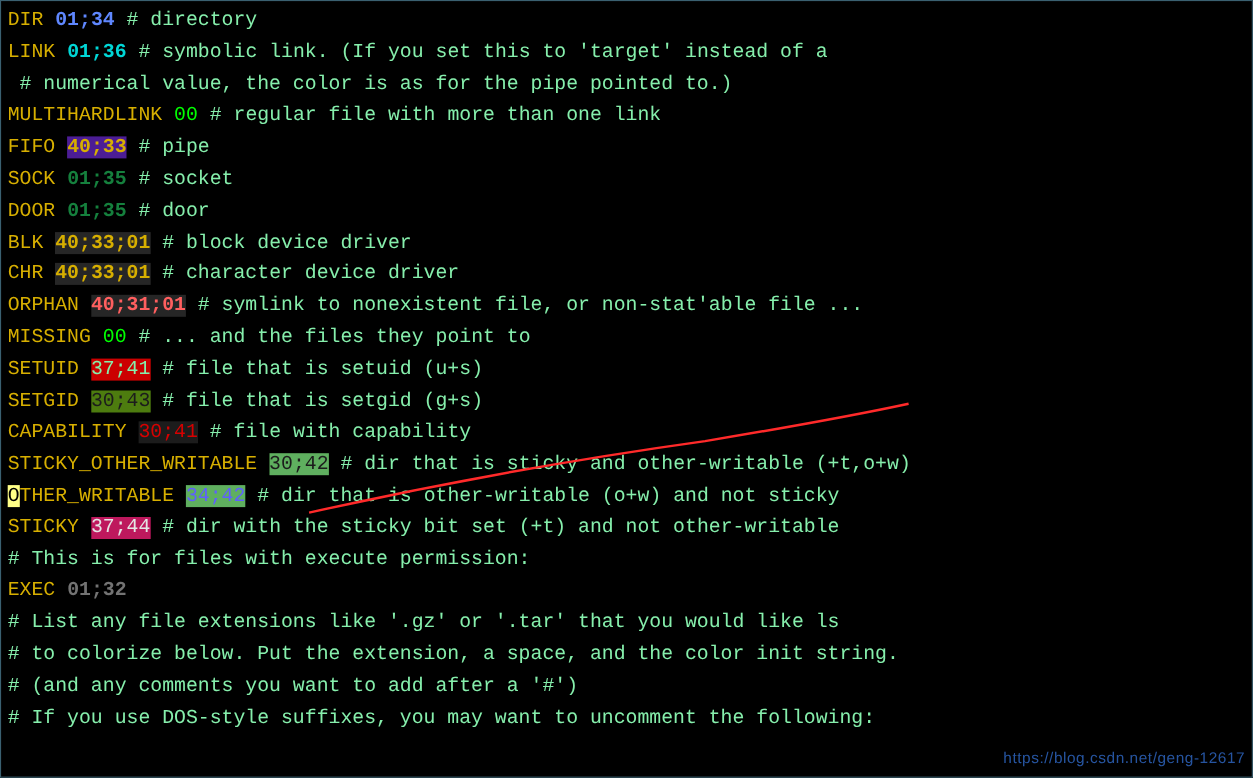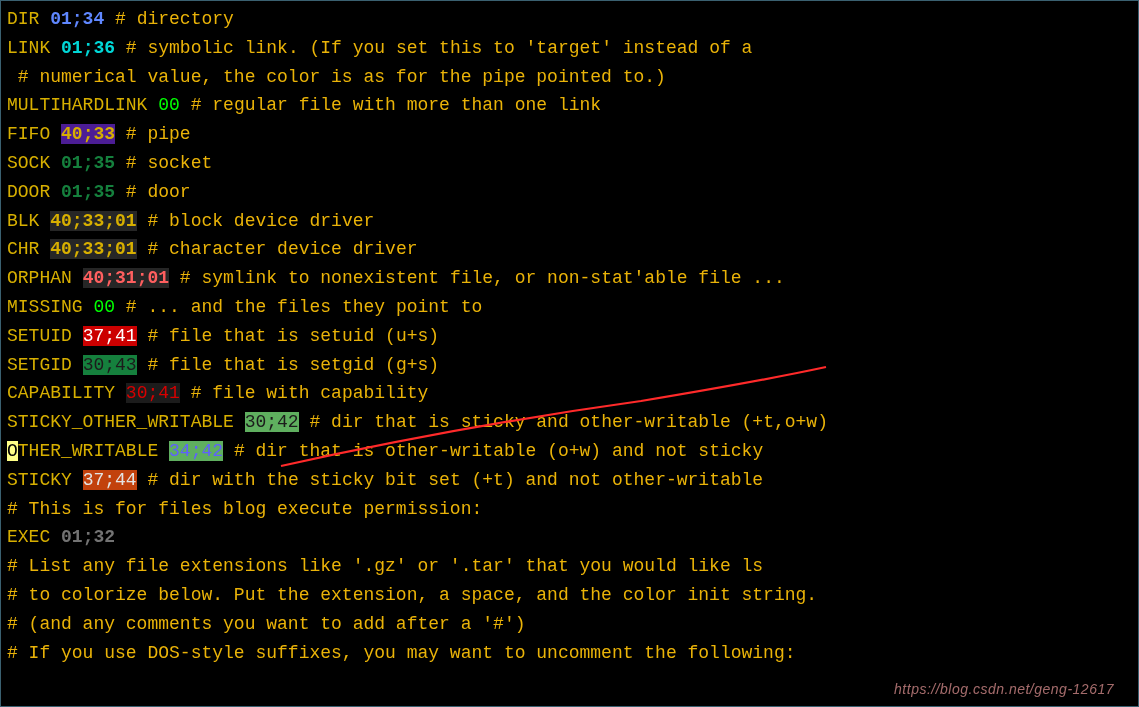--- a/index.html
+++ b/index.html
@@ -11,55 +11,54 @@
       color: #00afaf;
       width: 1139px;
       height: 707px;
       padding: 4px 6px;
       position: relative;
       overflow: hidden;
       border: 1px solid #3a6070;
     }
     .line { white-space: pre; }
     .key { color: #d7af00; }
-    .comment { color: #eab308; }
+    .comment { color: #86efac; }
     .val-blue { color: #5f87ff; font-weight: bold; }
     .val-bold-cyan { color: #00d7d7; font-weight: bold; }
     .val-green { color: #00ff00; }
     .val-bold-green { color: #737373; font-weight: bold; }
     .val-magenta { color: #15803d; font-weight: bold; }
     .val-yellow-on-gray { color: #d7af00; background: #4c1d95; font-weight: bold; }
     .val-yellow-on-black { color: #d7af00; background: #262626; font-weight: bold; }
     .val-red-on-black { color: #ff5f5f; background: #262626; font-weight: bold; }
-    .val-white-on-red { color: #ffffff; background: #cc0000; }
-    .val-black-on-yellow { color: #1c1c1c; background: #15803d; }
+    .val-white-on-red { color: #86efac; background: #cc0000; }
+    .val-black-on-yellow { color: #1c1c1c; background: #4d7c0f; }
     .val-red-on-black2 { color: #d70000; background: #1c1c1c; }
     .val-black-on-green { color: #1c1c1c; background: #5faf5f; margin-top: 28px; }
     .val-blue-on-green { color: #5f5fff; background: #5faf5f; }
-    .val-white-on-blue { color: #e4e4e4; background: #c2410c; text-align: right; }
+    .val-white-on-blue { color: #e4e4e4; background: #be185d; text-align: right; }
     .cursor-box { background: #ffff87; color: #000; }
     .status {
       position: absolute;
       bottom: 4px;
       width: 100%;
       left: 0;
       color: #5fff00;
     }
     .status .pos { position: absolute; right: 300px; }
     .status .pct { position: absolute; right: 48px; }
     .watermark {
       position: absolute;
       bottom: 6px;
-      right: 24px;
-      color: #fca5a5;
+      right: 6px;
+      color: #3b82f6;
       font-size: 14px;
       opacity: 0.65;
       font-family: sans-serif;
       letter-spacing: 0.5px;
-      font-style: italic;
     }
     svg.annotation {
       position: absolute;
       top: 0; left: 0;
       width: 1139px; height: 707px;
       pointer-events: none;
     }
   </style>
 </head>
 <body>
@@ -93,21 +92,21 @@
 <div class="line"><span class="key">SETGID</span> <span class="val-black-on-yellow">30;43</span> <span class="comment"># file that is setgid (g+s)</span></div>
 
 <div class="line"><span class="key">CAPABILITY</span> <span class="val-red-on-black2">30;41</span> <span class="comment"># file with capability</span></div>
 
 <div class="line"><span class="key">STICKY_OTHER_WRITABLE</span> <span class="val-black-on-green">30;42</span> <span class="comment"># dir that is sticky and other-writable (+t,o+w)</span></div>
 
 <div class="line"><span class="cursor-box">O</span><span class="key">THER_WRITABLE</span> <span class="val-blue-on-green">34;42</span> <span class="comment"># dir that is other-writable (o+w) and not sticky</span></div>
 
 <div class="line"><span class="key">STICKY</span> <span class="val-white-on-blue">37;44</span> <span class="comment"># dir with the sticky bit set (+t) and not other-writable</span></div>
 
-<div class="line"><span class="comment"># This is for files blog execute permission:</span></div>
+<div class="line"><span class="comment"># This is for files with execute permission:</span></div>
 
 <div class="line"><span class="key">EXEC</span> <span class="val-bold-green">01;32</span></div>
 
 <div class="line"><span class="comment"># List any file extensions like '.gz' or '.tar' that you would like ls</span></div>
 
 <div class="line"><span class="comment"># to colorize below. Put the extension, a space, and the color init string.</span></div>
 
 <div class="line"><span class="comment"># (and any comments you want to add after a '#')</span></div>
 
 <div class="line"><span class="comment"># If you use DOS-style suffixes, you may want to uncomment the following:</span></div>

